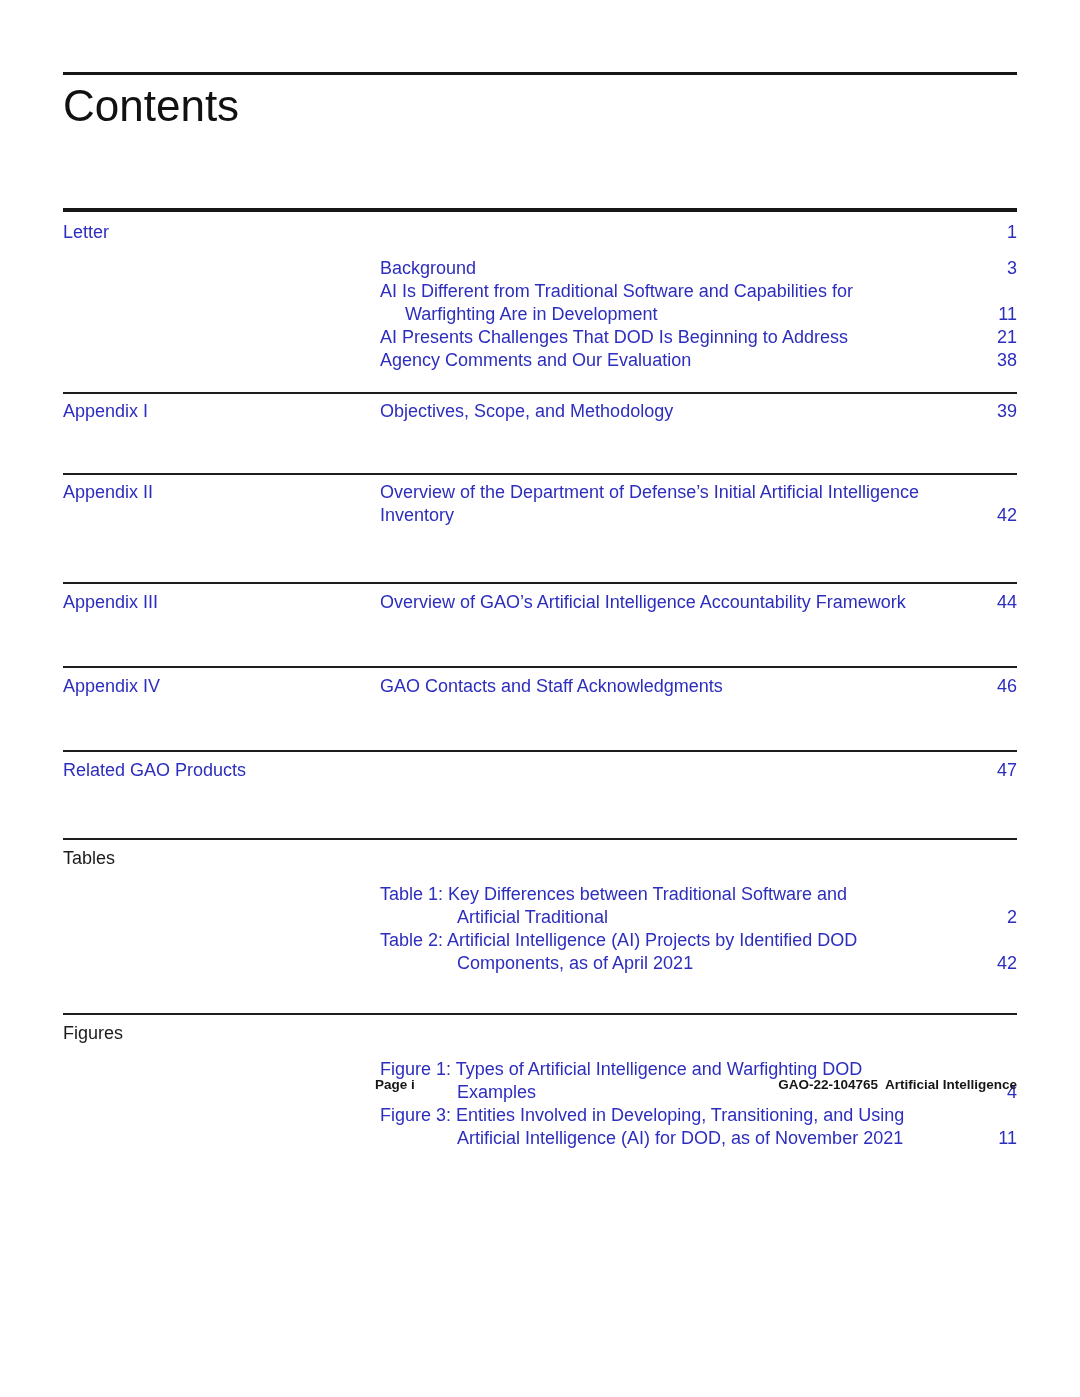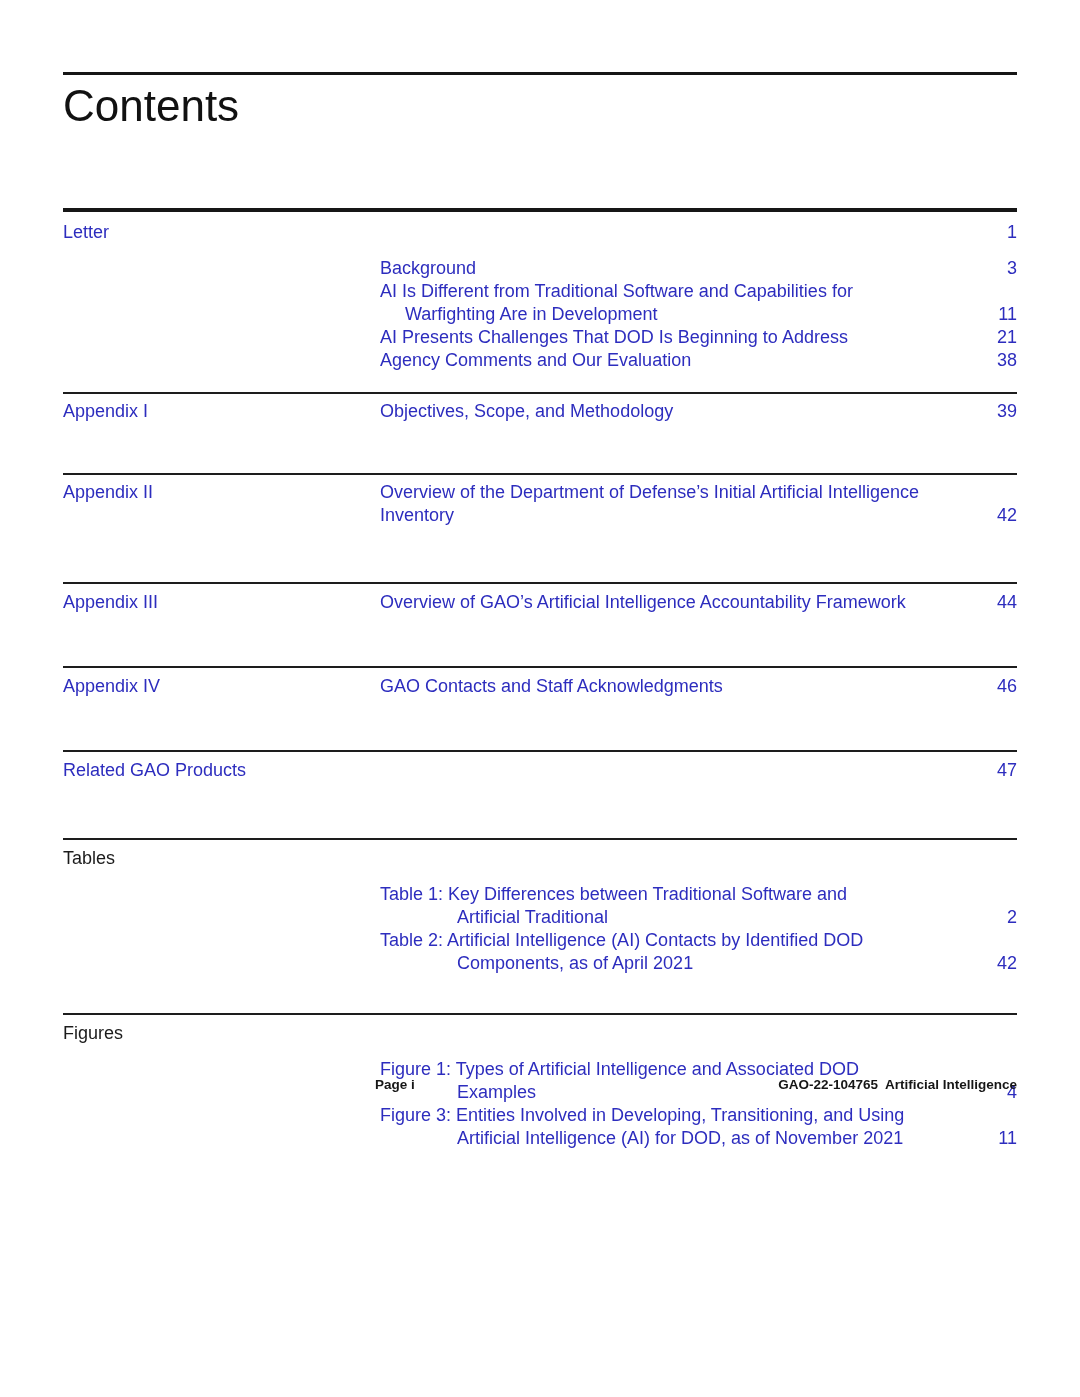--- a/index.html
+++ b/index.html
@@ -177,38 +177,38 @@
         <div class="entries">
           <div class="erow">
             <div class="etext blue">
               <div class="line">Table 1: Key Differences between Traditional Software and</div>
               <div class="line ind77">Artificial Traditional</div>
             </div>
             <div class="pg blue">2</div>
           </div>
           <div class="erow">
             <div class="etext blue">
-              <div class="line">Table 2: Artificial Intelligence (AI) Contacts by Identified DOD</div>
+              <div class="line">Table 2: Artificial Intelligence (AI) Projects by Identified DOD</div>
               <div class="line ind77">Components, as of April 2021</div>
             </div>
             <div class="pg blue">42</div>
           </div>
         </div>
       </section>
 
       <div class="rule"></div>
       <section class="sec-figures">
         <div class="srow">
           <div class="lbl ink">Figures</div>
         </div>
         <div class="gap"></div>
         <div class="entries">
           <div class="erow">
             <div class="etext blue">
-              <div class="line">Figure 1: Types of Artificial Intelligence and Associated DOD</div>
+              <div class="line">Figure 1: Types of Artificial Intelligence and Warfighting DOD</div>
               <div class="line ind77">Examples</div>
             </div>
             <div class="pg blue">4</div>
           </div>
           <div class="erow">
             <div class="etext blue">
               <div class="line">Figure 3: Entities Involved in Developing, Transitioning, and Using</div>
               <div class="line ind77">Artificial Intelligence (AI) for DOD, as of November 2021</div>
             </div>
             <div class="pg blue">11</div>

